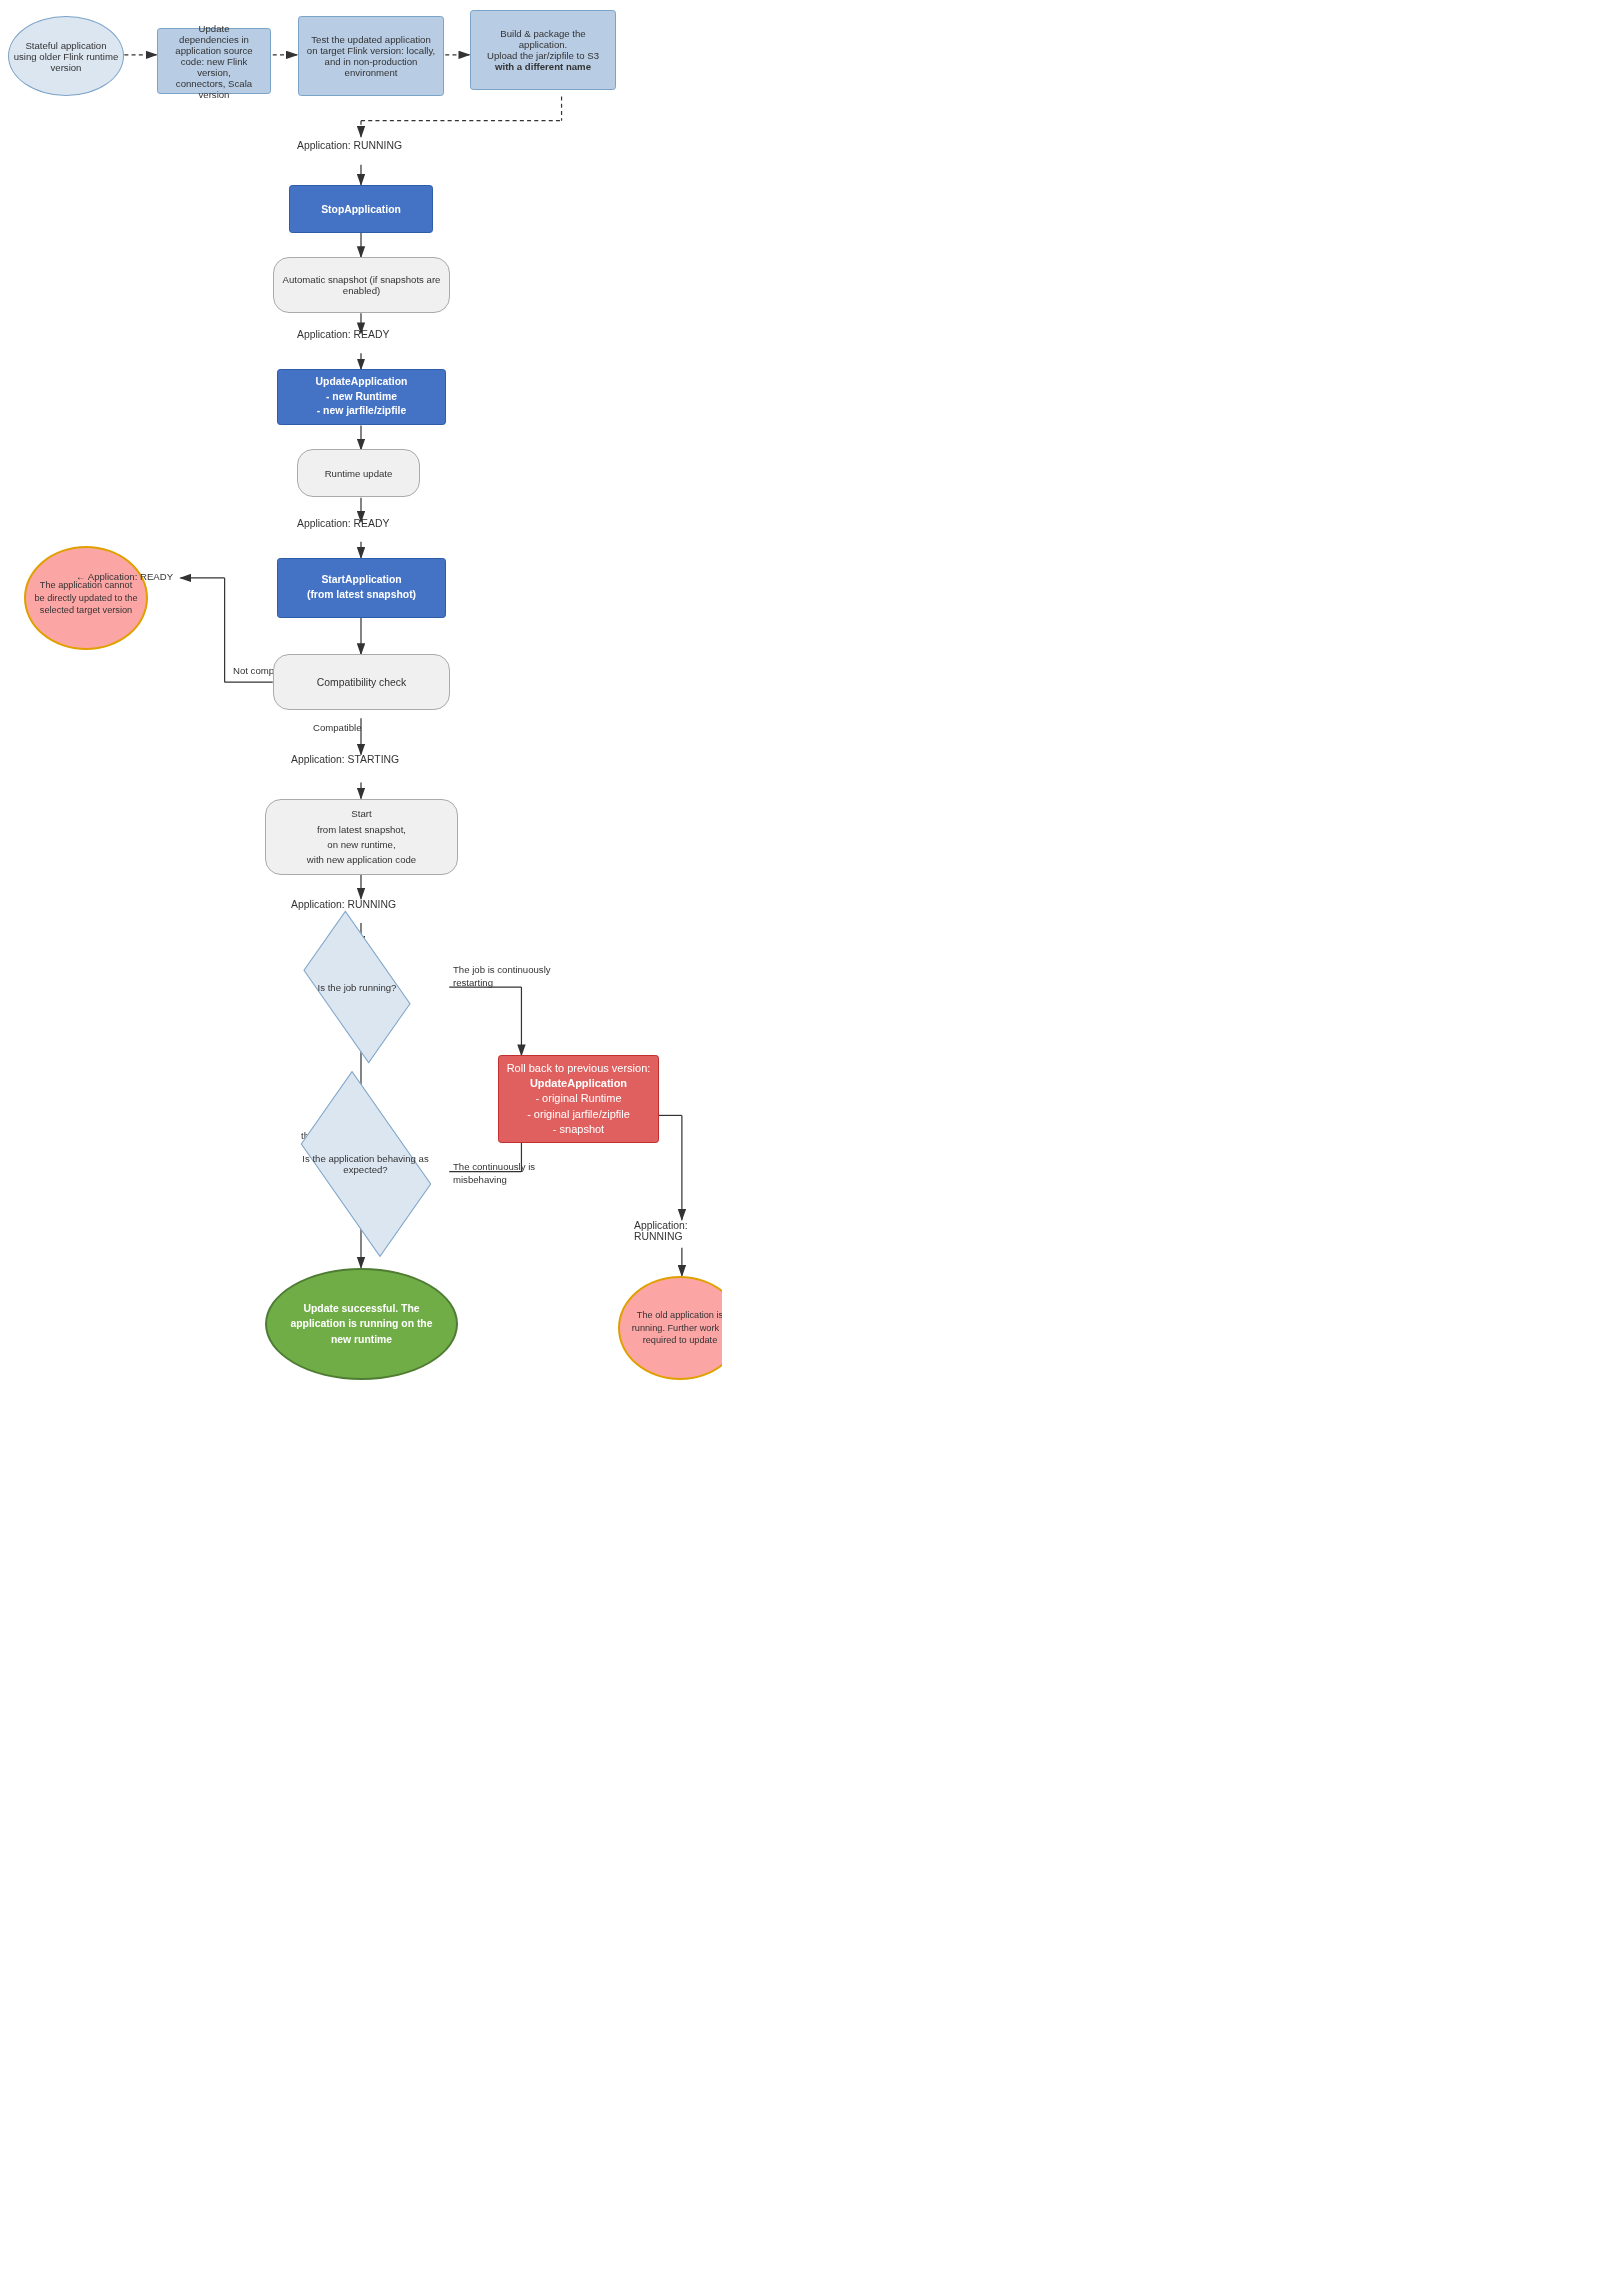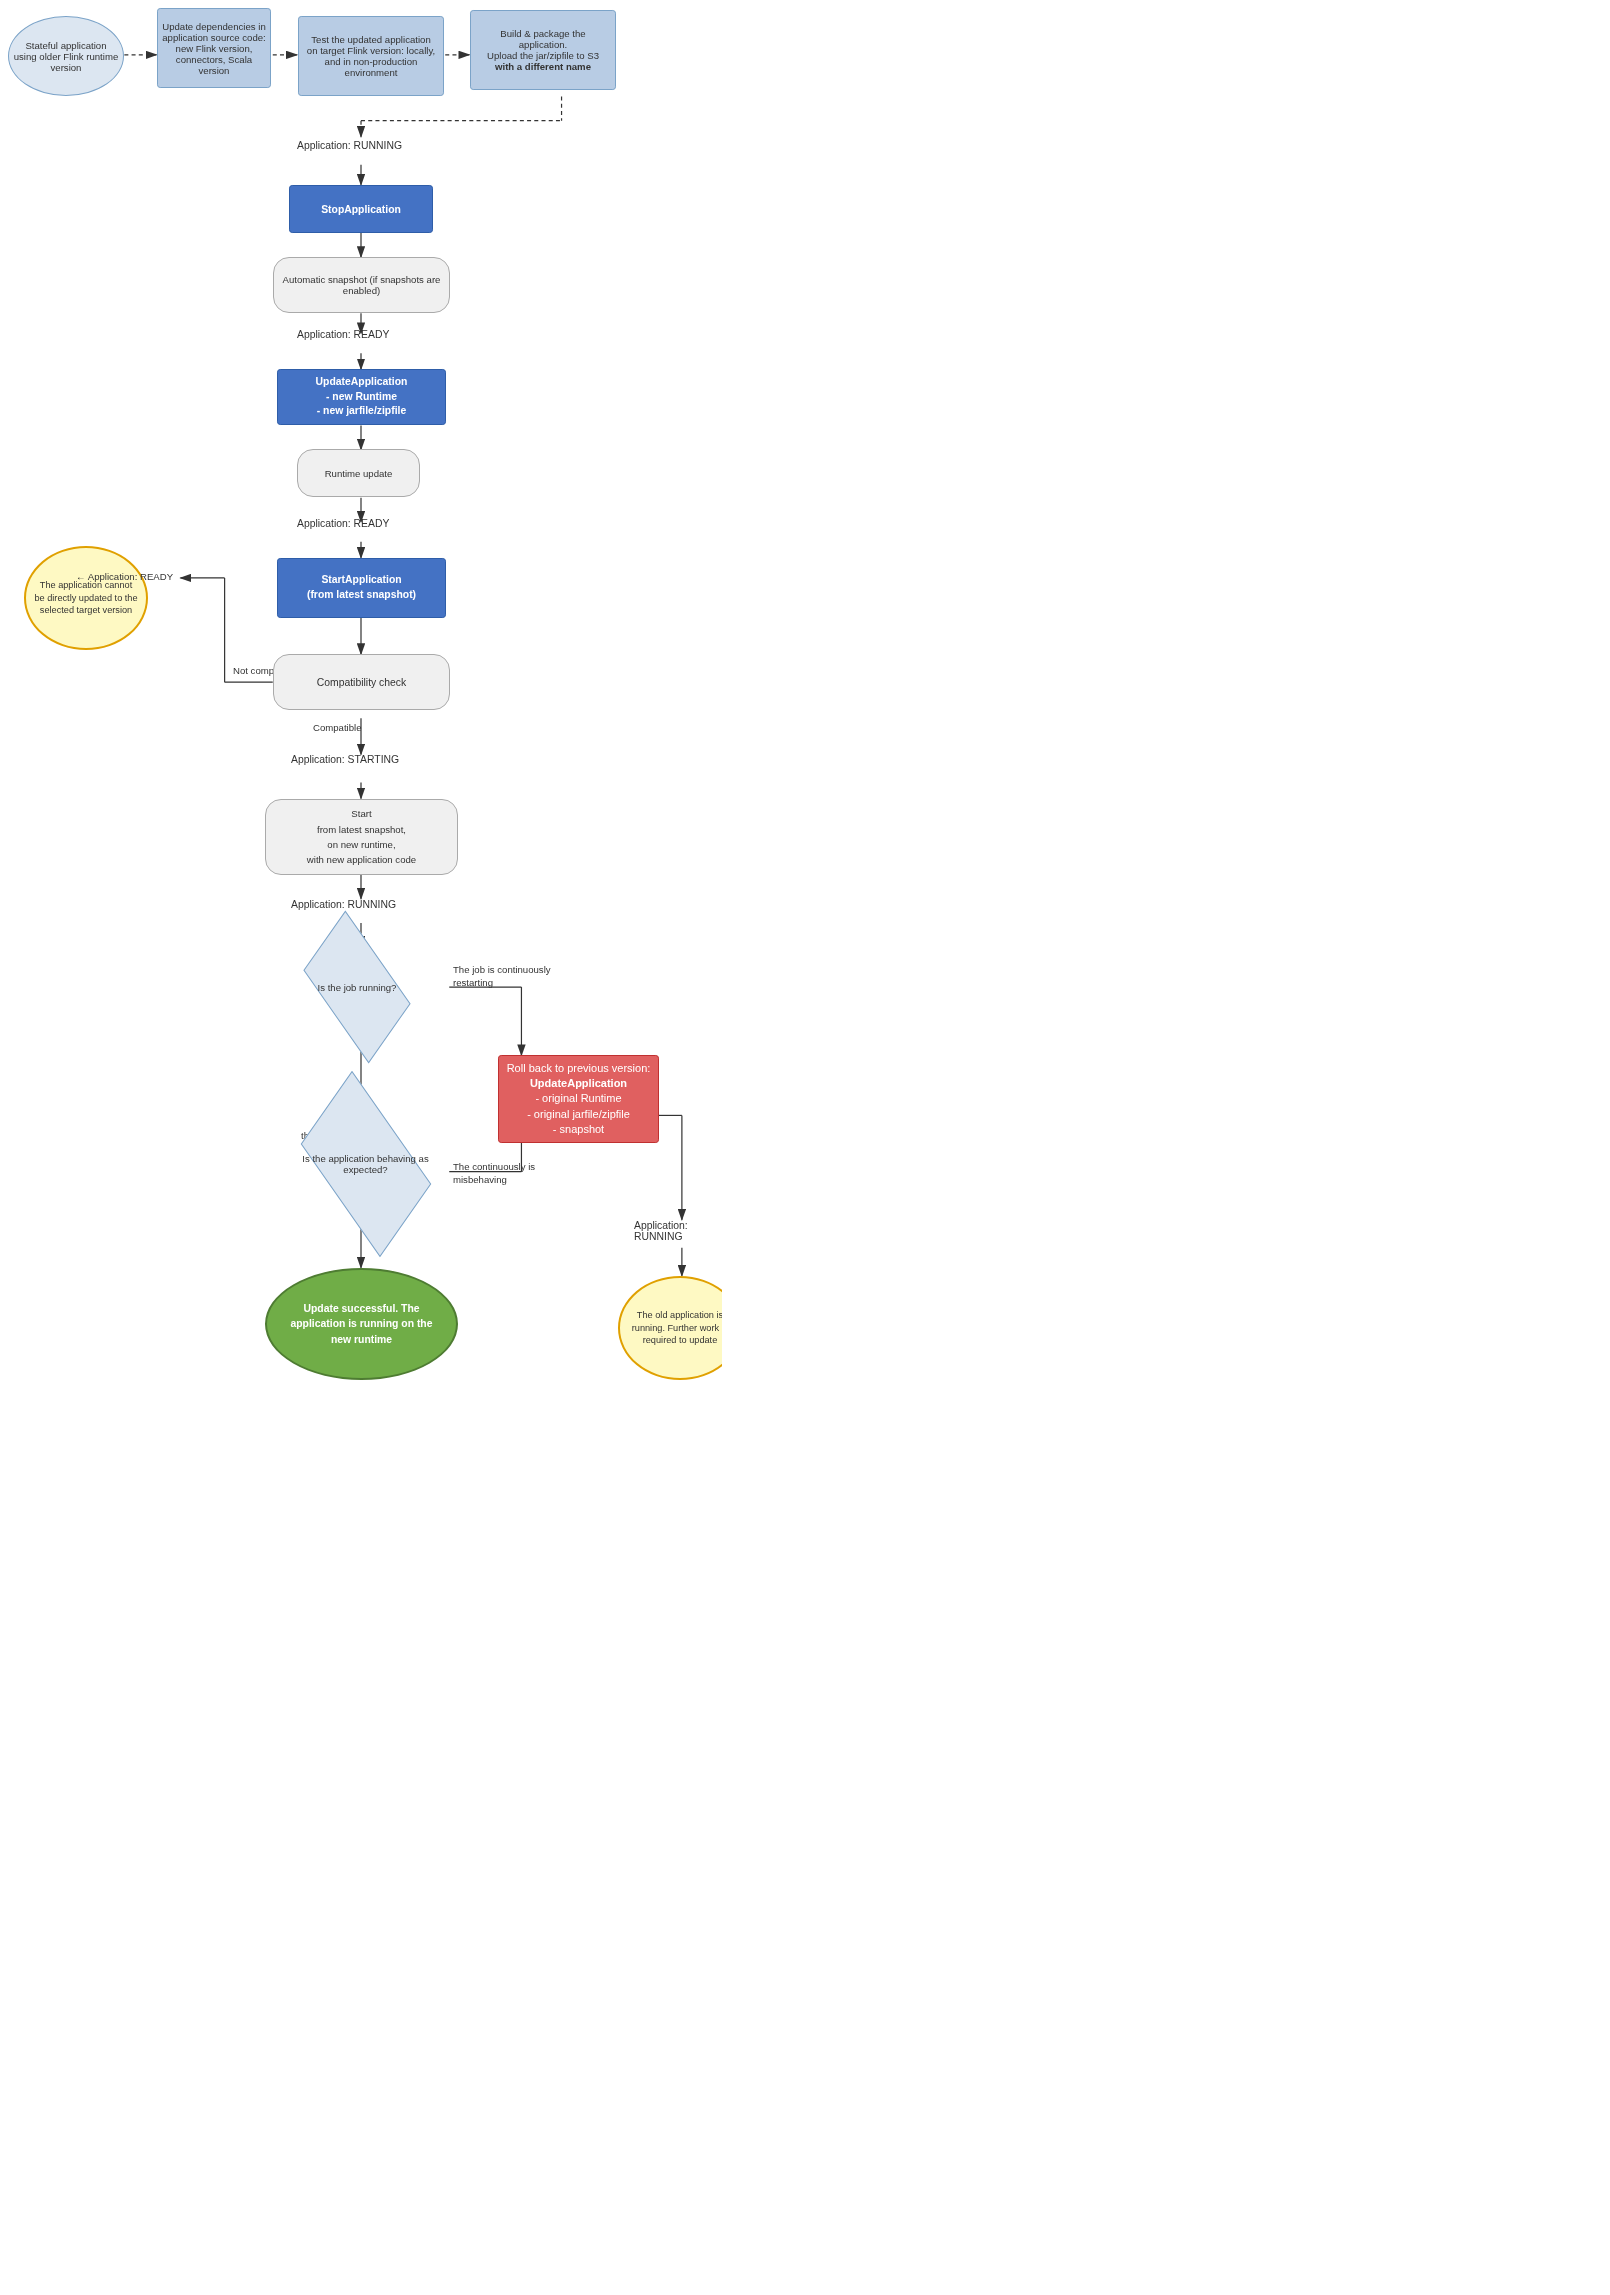--- a/index.html
+++ b/index.html
@@ -57,21 +57,21 @@
     }
 
     .circle-blue {
       background: #dce6f1;
       border: 1.6px solid #7ba3c8;
       border-radius: 50%;
       color: #333;
     }
 
     .circle-yellow {
-      background: #fef9c3;
+      background: #fca5a5;
       border: 2px solid #e0a000;
       border-radius: 50%;
       color: #333;
       font-weight: normal;
     }
 
     .circle-green {
       background: #70ad47;
       border: 2px solid #4e7c32;
       border-radius: 50%;
@@ -197,21 +197,21 @@
 
     <line x1="850" y1="1555" x2="850" y2="1590" stroke="#333" stroke-width="1.5" marker-end="url(#arrowhead)"></line>
 
     <line x1="450" y1="1515" x2="450" y2="1580" stroke="#333" stroke-width="1.5" marker-end="url(#arrowhead)"></line>
   </svg>
 
   <div class="shape circle-blue" style="left:8px; top:16px; width:116px; height:80px;">
     <span style="font-size:9.6px; padding:4px;">Stateful application using older Flink runtime version</span>
   </div>
 
-  <div class="shape box-blue" style="left:157px; top:8px; width:114px; height:80px; padding:4px;">
+  <div class="shape box-blue" style="left:157px; top:28px; width:114px; height:66px; padding:15px;">
     <span style="font-size:9.6px;">Update dependencies in application source code: new Flink version, connectors, Scala version</span>
   </div>
 
   <div class="shape box-blue" style="left:298px; top:16px; width:146px; height:80px; padding:6.4px;">
     <span style="font-size:9.6px;">Test the updated application on target Flink version: locally, and in non-production environment</span>
   </div>
 
   <div class="shape box-blue" style="left:470px; top:10px; width:146px; height:80px; padding:6.4px;">
     <span style="font-size:9.6px;">Build &amp; package the application.<br>Upload the jar/zipfile to S3<br><strong>with a different name</strong></span>
   </div>

